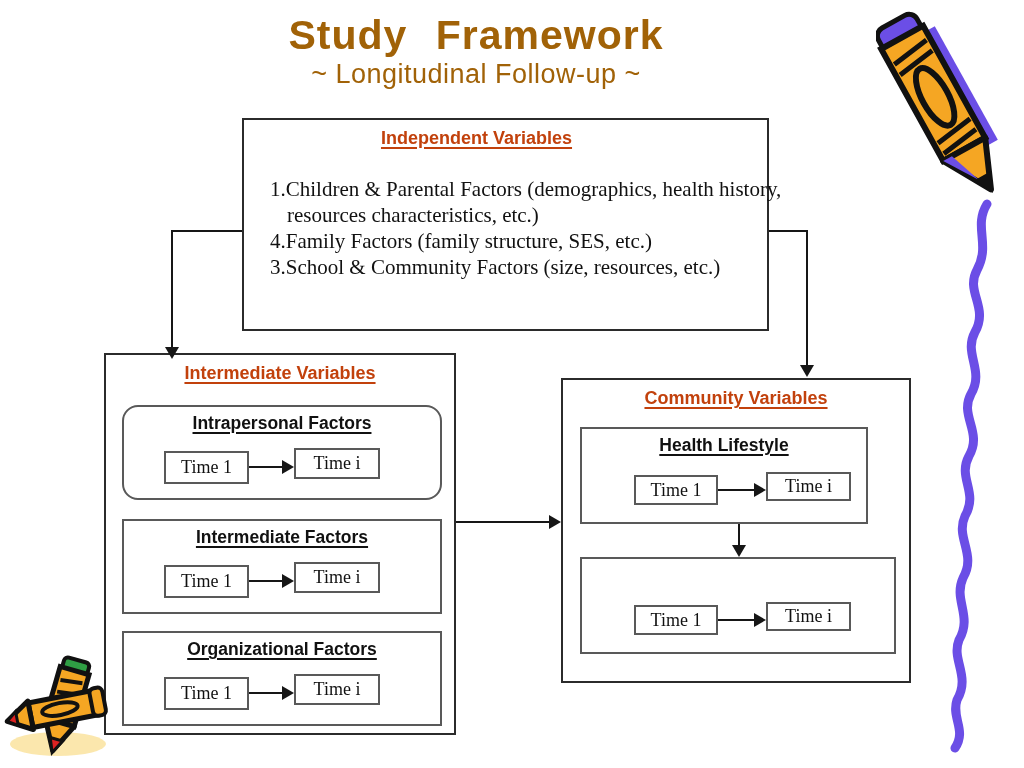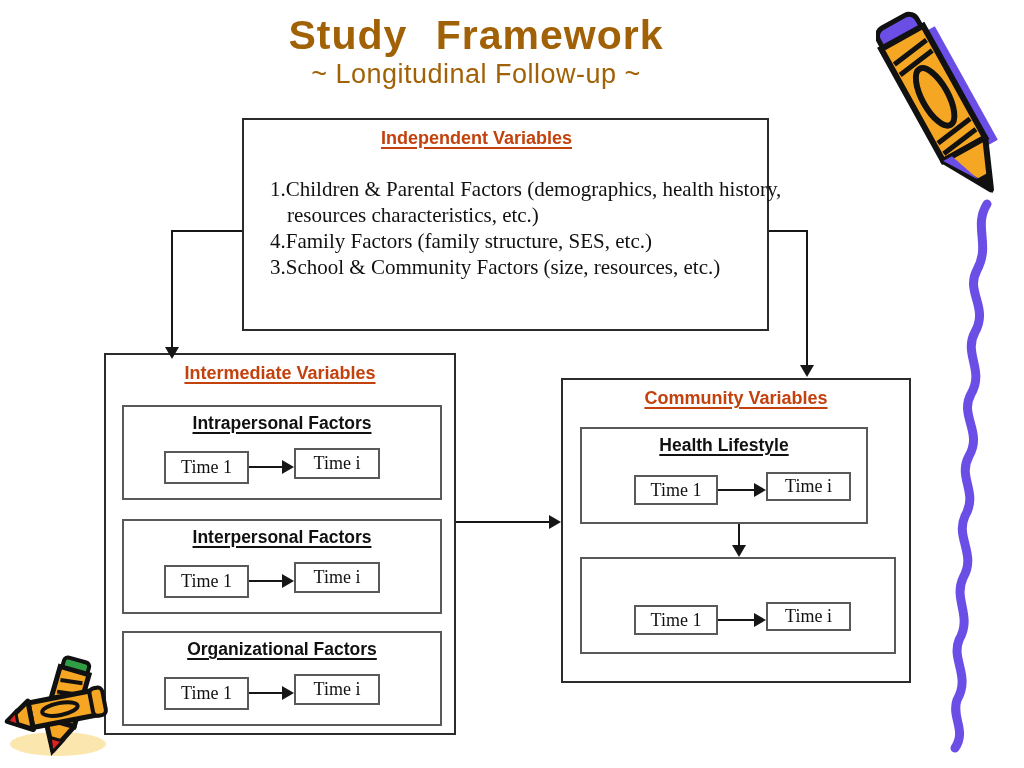--- a/index.html
+++ b/index.html
@@ -49,30 +49,30 @@
       <div class="iv-line">1.Children &amp; Parental Factors (demographics, health history,</div>
       <div class="iv-line cont">resources characteristics, etc.)</div>
       <div class="iv-line">4.Family Factors (family structure, SES, etc.)</div>
       <div class="iv-line">3.School &amp; Community Factors (size, resources, etc.)</div>
     </div>
   </div>
 
   <div class="outer-box" style="left:104px;top:353px;width:352px;height:382px;">
     <div class="box-heading">Intermediate Variables</div>
 
-    <div class="inner-box" style="left:16px;top:50px;width:320px;height:95px;">
+    <div class="inner-box" style="left:16px;top:50px;width:320px;height:95px;border-radius:16px;">
       <div class="sub-heading">Intrapersonal Factors</div>
       <div class="chip" style="left:40px;top:44px;width:85px;height:33px;">Time 1</div>
       <div class="hline" style="left:125px;top:59px;width:34px;"></div>
       <div class="arr-r" style="left:158px;top:53px;"></div>
       <div class="chip" style="left:170px;top:41px;width:86px;height:31px;">Time i</div>
     </div>
 
     <div class="inner-box" style="left:16px;top:164px;width:320px;height:95px;">
-      <div class="sub-heading">Interpersonal Factors</div>
+      <div class="sub-heading">Intermediate Factors</div>
       <div class="chip" style="left:40px;top:44px;width:85px;height:33px;">Time 1</div>
       <div class="hline" style="left:125px;top:59px;width:34px;"></div>
       <div class="arr-r" style="left:158px;top:53px;"></div>
       <div class="chip" style="left:170px;top:41px;width:86px;height:31px;">Time i</div>
     </div>
 
     <div class="inner-box" style="left:16px;top:276px;width:320px;height:95px;">
       <div class="sub-heading">Organizational Factors</div>
       <div class="chip" style="left:40px;top:44px;width:85px;height:33px;">Time 1</div>
       <div class="hline" style="left:125px;top:59px;width:34px;"></div>

